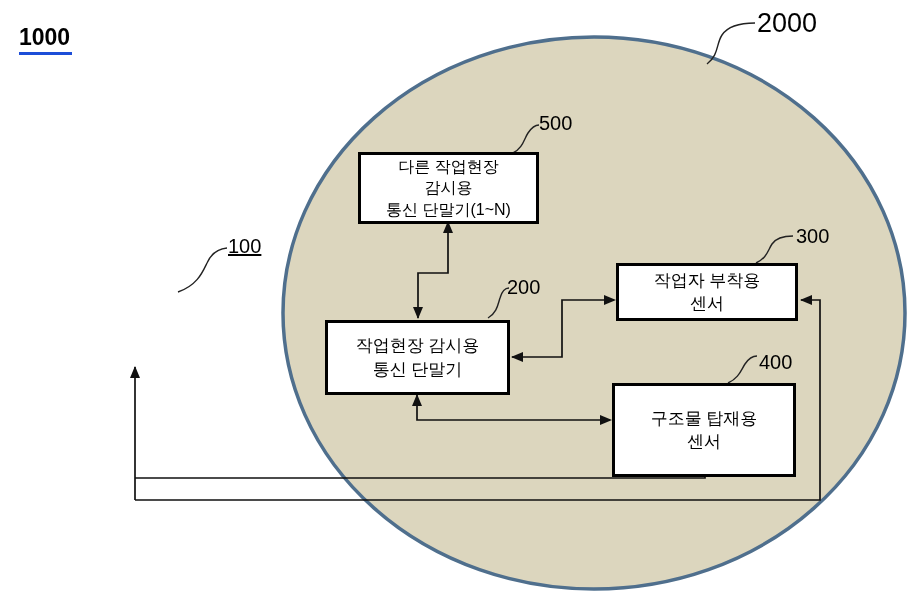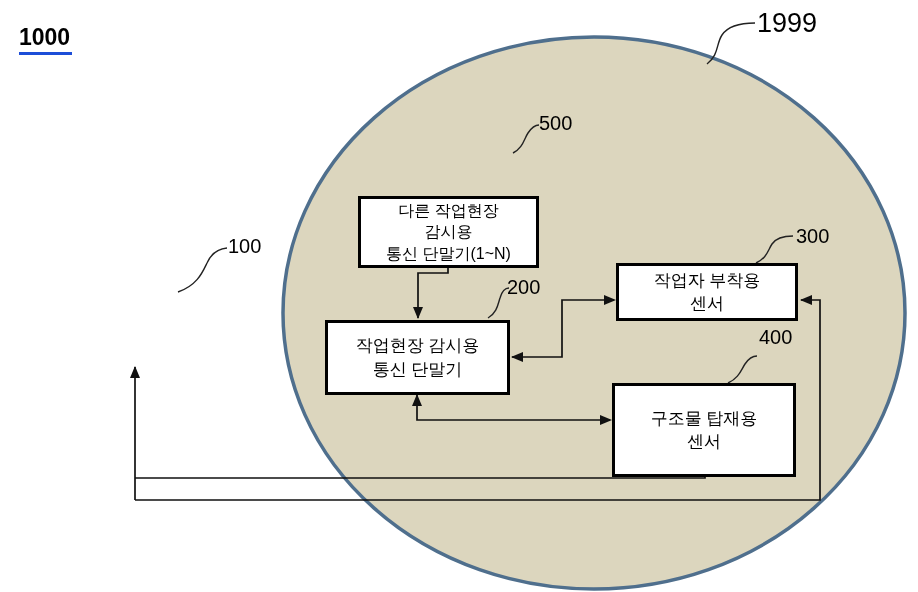--- a/index.html
+++ b/index.html
@@ -88,34 +88,34 @@
     <path class="leader" d="M 178,292 C 198,285 203,271 207,263 C 211,254 217,249 227,248"></path>
     <path class="leader" d="M 488,318 C 497,313 498,304 500,298 C 502,291 505,288 509,288"></path>
     <path class="leader" d="M 756,263 C 767,258 768,250 772,244 C 776,238 784,236 793,236"></path>
     <path class="leader" d="M 728,383 C 739,378 741,370 745,364 C 749,358 752,356 757,356"></path>
     <path class="leader" d="M 513,153 C 523,148 524,139 528,133 C 532,127 535,125 539,125"></path>
     <path class="leader" d="M 707,64 C 719,55 716,44 722,35 C 728,26 740,23 755,23"></path>
   </svg>
 
   <div class="fig-ref">1000</div>
 
-  <div class="ref-label net-ref" style="left:757px; top:10px;">1999</div>
-  <div class="ref-label" style="left:228px; top:236px;">100</div>
+  <div class="ref-label net-ref" style="left:757px; top:10px;">2000</div>
+  <div class="ref-label" style="left:228px; top:236px;text-decoration:underline;">100</div>
   <div class="ref-label" style="left:507px; top:277px;">200</div>
   <div class="ref-label" style="left:796px; top:226px;">300</div>
-  <div class="ref-label" style="left:759px; top:327px;text-align:right;">400</div>
+  <div class="ref-label" style="left:759px; top:352px;text-align:right;">400</div>
   <div class="ref-label" style="left:539px; top:113px;">500</div>
 
 
   <div class="node" style="left:325px; top:320px; width:185px; height:75px;">작업현장 감시용
 통신 단말기</div>
 
   <div class="node" style="left:616px; top:263px; width:182px; height:58px;">작업자 부착용
 센서</div>
 
   <div class="node" style="left:612px; top:383px; width:184px; height:94px;">구조물 탑재용
 센서</div>
 
-  <div class="node tight" style="left:358px; top:152px; width:181px; height:72px;margin-top:44px;">다른 작업현장
+  <div class="node tight" style="left:358px; top:152px; width:181px; height:72px;">다른 작업현장
 감시용
 통신 단말기(1~N)</div>
 
 </div>
 
 </body></html>

